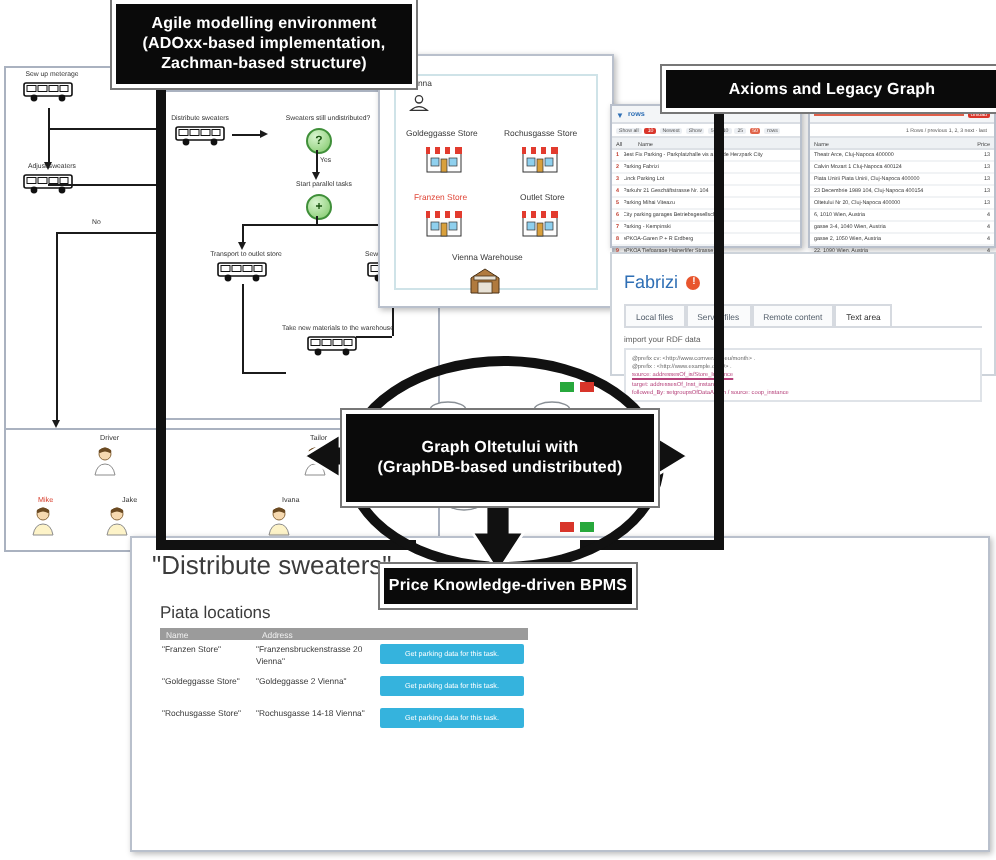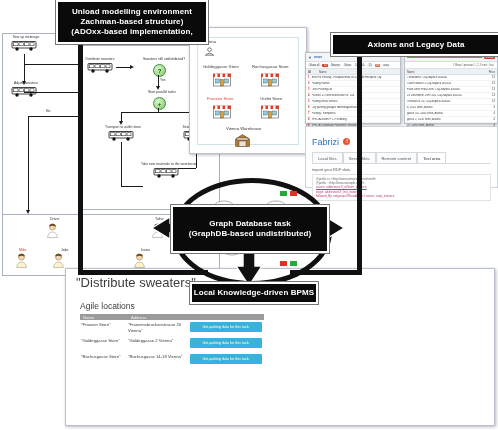--- a/index.html
+++ b/index.html
@@ -444,21 +444,21 @@
       <div class="rdfline" style="color:#b5417a;text-decoration:underline;">followed_By: setgroupsOfDataAxiom / source: coop_instance</div>
     </div>
   </div>
 </div>
 
 <div class="blkbar" style="left:357px;top:33px;width:5px;height:242px;"></div>
 <div class="blkbar" style="left:290px;top:270px;width:72px;height:5px;"></div>
 
 <div class="panel panel-sh" id="bpms-panel">
   <div id="bpms-title">"Distribute sweaters"</div>
-  <div id="tasks-title">Agile locations</div>
+  <div id="tasks-title">Piata locations</div>
   <div id="task-table">
     <div class="tt-head">
       <div class="tt-c1">Name</div>
       <div class="tt-c2">Address</div>
       <div class="tt-c3"></div>
     </div>
     <div class="tt-row">
       <div class="tt-c1">"Franzen Store"</div>
       <div class="tt-c2">"Franzensbruckenstrasse 20 Vienna"</div>
       <div class="tt-c3"><button class="btn-park">Get parking data for this task.</button></div>
@@ -508,29 +508,29 @@
   <path d="M0 13 L18 2 L18 8 L36 8 L36 18 L18 18 L18 24z" fill="#111" stroke="#fff" stroke-width="1.4"></path>
 </svg>
 <svg class="bigarrow" style="left:308px;top:215px;width:36px;height:26px;" viewBox="0 0 36 26">
   <path d="M36 13 L18 2 L18 8 L0 8 L0 18 L18 18 L18 24z" fill="#111" stroke="#fff" stroke-width="1.4"></path>
 </svg>
 <svg class="bigarrow" style="left:234px;top:246px;width:30px;height:40px;" viewBox="0 0 30 40">
   <path d="M15 40 L2 20 L9 20 L9 0 L21 0 L21 20 L28 20z" fill="#111" stroke="#fff" stroke-width="1.4"></path>
 </svg>
 
 <div class="callout" id="agile-callout">
-  <span>Unload modelling environment</span>
+  <span>Agile modelling environment</span>
+  <span>(ADOxx-based implementation,</span>
   <span>Zachman-based structure)</span>
-  <span>(ADOxx-based implementation,</span>
 </div>
 
 <div class="callout" id="axioms-callout">
-  <span>Axioms and Legacy Data</span>
+  <span>Axioms and Legacy Graph</span>
 </div>
 
 <div class="callout" id="gdb-callout">
-  <span>Graph Database task</span>
+  <span>Graph Oltetului with</span>
   <span>(GraphDB-based undistributed)</span>
 </div>
 
 <div class="callout" id="bpms-callout">
-  <span>Local Knowledge-driven BPMS</span>
+  <span>Price Knowledge-driven BPMS</span>
 </div>
 
 </body></html>

